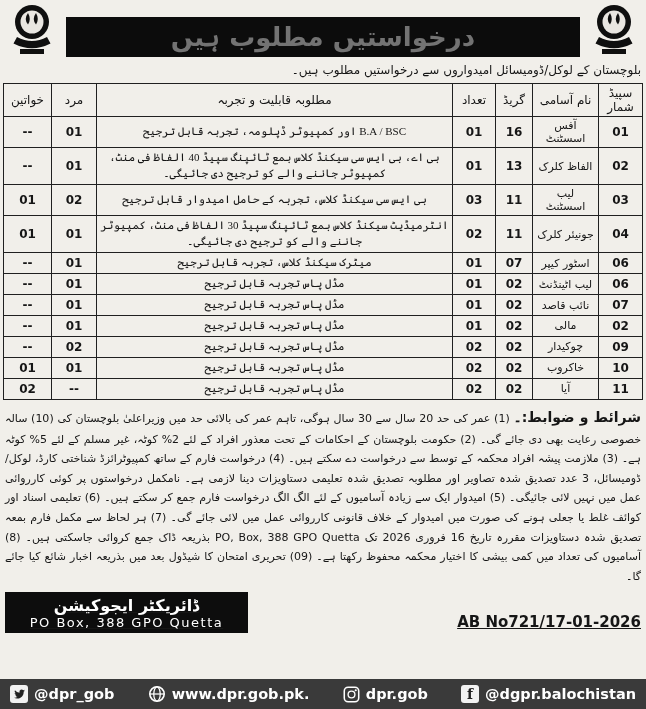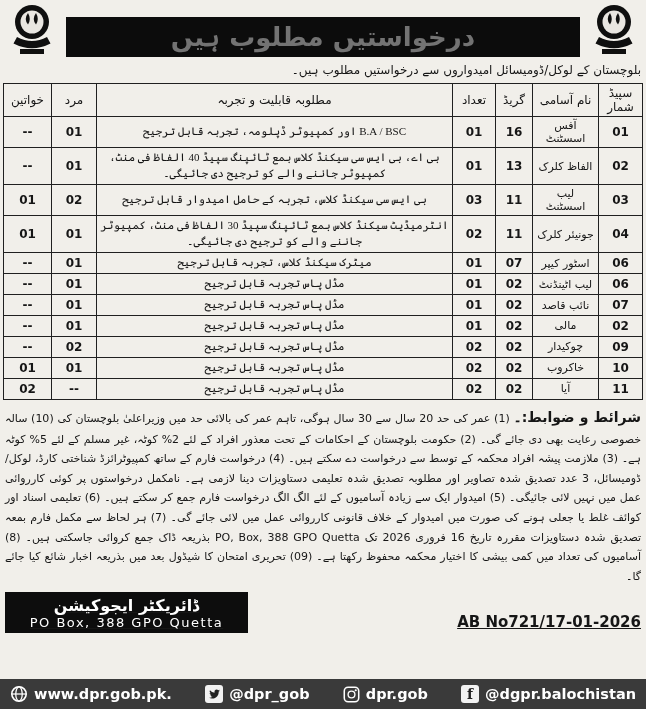--- a/index.html
+++ b/index.html
@@ -216,36 +216,36 @@
   <div class="bottom">
     <div class="sig-box">
       <div class="sig-l1">ڈائریکٹر ایجوکیشن</div>
       <div class="sig-l2">PO Box, 388 GPO Quetta</div>
     </div>
     <div class="ref">AB No721/17-01-2026</div>
   </div>
 
   <div class="footer">
     <div class="f-item">
-      <svg viewBox="0 0 20 20" width="18" height="18">
-        <circle cx="10" cy="10" r="8" fill="none" stroke="#ffffff" stroke-width="1.8"></circle>
-        <ellipse cx="10" cy="10" rx="3.6" ry="8" fill="none" stroke="#ffffff" stroke-width="1.4"></ellipse>
-        <line x1="2" y1="10" x2="18" y2="10" stroke="#ffffff" stroke-width="1.4"></line>
-      </svg>
-      <span>www.dpr.gob.pk.</span>
-    </div>
-    <div class="f-item">
       <span class="ic-box">
         <svg viewBox="0 0 16 14" width="13" height="11">
           <path d="M15 2.2c-.5.3-1 .5-1.6.6A2.8 2.8 0 0 0 14.6.9c-.5.3-1.1.6-1.8.7A2.8 2.8 0 0 0 8 4.1c0 .2 0 .4.1.6A8 8 0 0 1 2.2 1.7a2.8 2.8 0 0 0 .9 3.7c-.5 0-.9-.1-1.3-.3 0 1.3.9 2.4 2.2 2.7-.4.1-.8.1-1.2.1.3 1.1 1.3 1.9 2.6 1.9A5.6 5.6 0 0 1 1 11.1 8 8 0 0 0 5.3 12c5.2 0 8-4.3 8-8v-.4c.6-.4 1.1-.9 1.7-1.4z" fill="#222222"></path>
         </svg>
       </span>
       <span>@dpr_gob</span>
     </div>
     <div class="f-item">
+      <svg viewBox="0 0 20 20" width="18" height="18">
+        <circle cx="10" cy="10" r="8" fill="none" stroke="#ffffff" stroke-width="1.8"></circle>
+        <ellipse cx="10" cy="10" rx="3.6" ry="8" fill="none" stroke="#ffffff" stroke-width="1.4"></ellipse>
+        <line x1="2" y1="10" x2="18" y2="10" stroke="#ffffff" stroke-width="1.4"></line>
+      </svg>
+      <span>www.dpr.gob.pk.</span>
+    </div>
+    <div class="f-item">
       <svg viewBox="0 0 20 20" width="17" height="17">
         <rect x="1.5" y="1.5" width="17" height="17" rx="4.5" fill="none" stroke="#ffffff" stroke-width="1.8"></rect>
         <circle cx="10" cy="10" r="4" fill="none" stroke="#ffffff" stroke-width="1.6"></circle>
         <circle cx="15" cy="5" r="1.3" fill="#ffffff"></circle>
       </svg>
       <span>dpr.gob</span>
     </div>
     <div class="f-item">
       <span class="ic-box">f</span>
       <span>@dgpr.balochistan</span>

